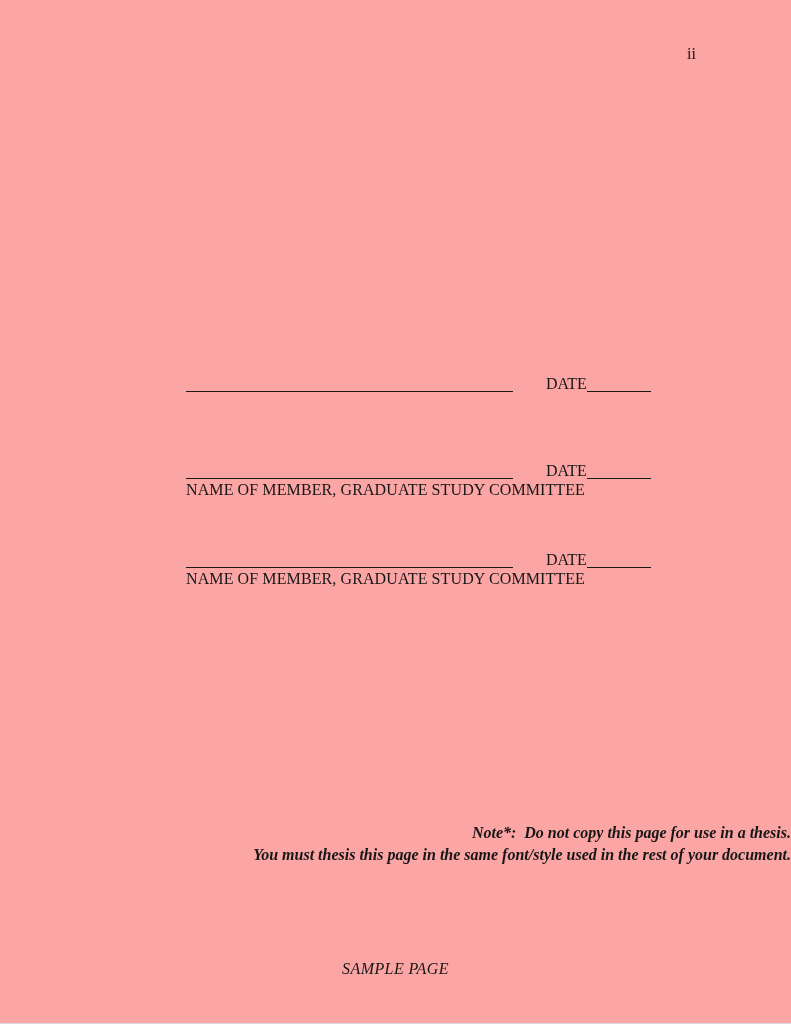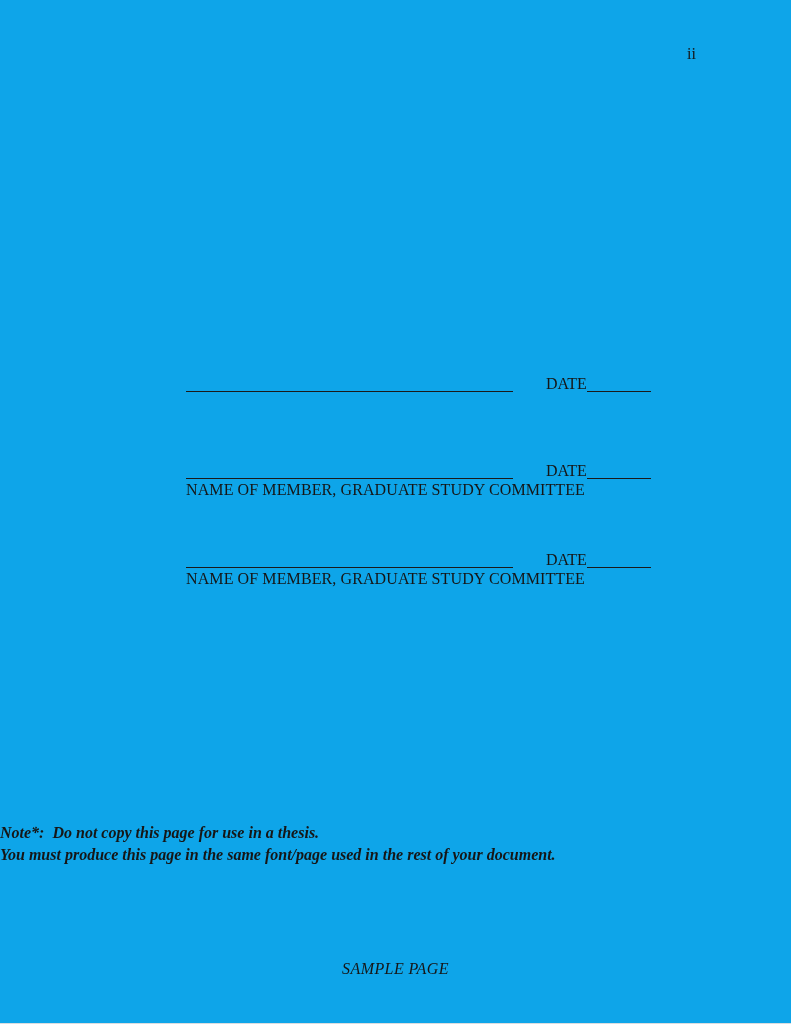--- a/index.html
+++ b/index.html
@@ -2,21 +2,21 @@
 <html><head>
 <meta charset="utf-8">
 <style>
   * { margin: 0; padding: 0; box-sizing: border-box; }
   html, body { background: #e8e8e8; }
   .page {
     position: relative;
     width: 791px;
     height: 1024px;
     margin: 0 auto;
-    background: #0ea5e9;
+    background: #fca5a5;
     font-family: "Liberation Serif", "DejaVu Serif", serif;
     color: #161616;
     overflow: hidden;
     border-bottom: 1px solid #d9dde0;
   }
   .page-number {
     position: absolute;
     top: 45px;
     right: 95px;
     font-size: 16px;
@@ -68,21 +68,21 @@
     margin-top: 2px;
     font-size: 16px;
     letter-spacing: 0.1px;
     white-space: nowrap;
   }
   .note {
     position: absolute;
     top: 822px;
     left: 0;
     width: 100%;
-    text-align: left;
+    text-align: right;
     font-size: 16px;
     font-weight: bold;
     font-style: italic;
     line-height: 22px;
   }
   .note-line { white-space: pre-wrap; }
   .sample-footer {
     position: absolute;
     top: 960px;
     left: 0;
@@ -126,18 +126,18 @@
       <span class="sig-line"></span>
       <span class="sig-gap"></span>
       <span class="date-label">DATE</span>
       <span class="date-line"></span>
     </div>
     <div class="sig-caption">NAME OF MEMBER, GRADUATE STUDY COMMITTEE</div>
   </div>
 
   <div class="note">
     <div class="note-line">Note*:  Do not copy this page for use in a thesis.</div>
-    <div class="note-line">You must produce this page in the same font/page used in the rest of your document.</div>
+    <div class="note-line">You must thesis this page in the same font/style used in the rest of your document.</div>
   </div>
 
   <div class="sample-footer">SAMPLE PAGE</div>
 
 </div>
 
 </body></html>

